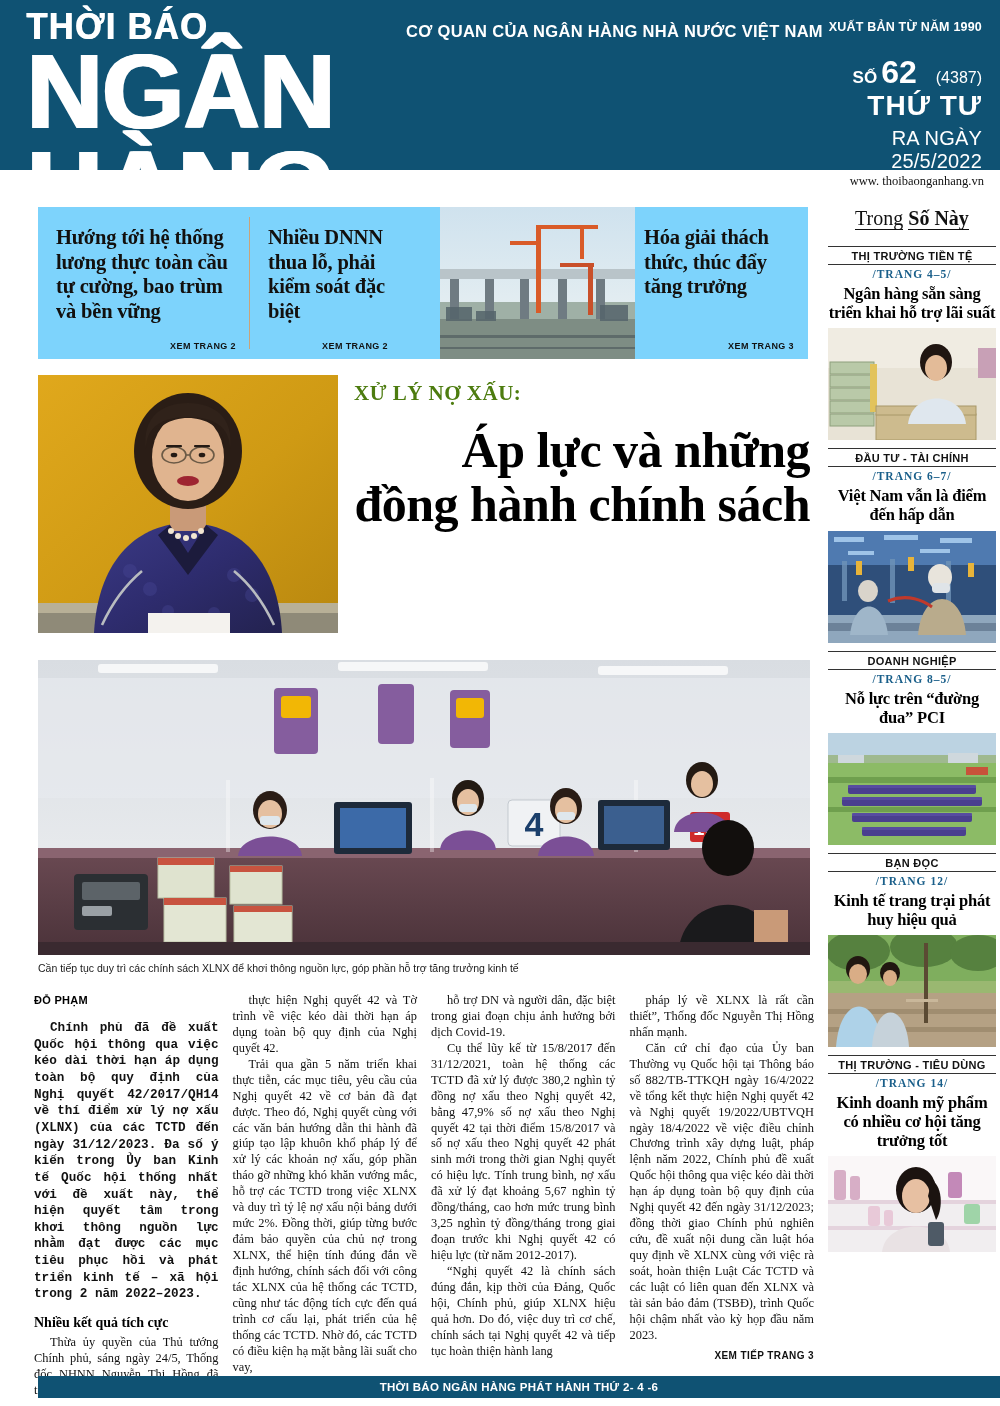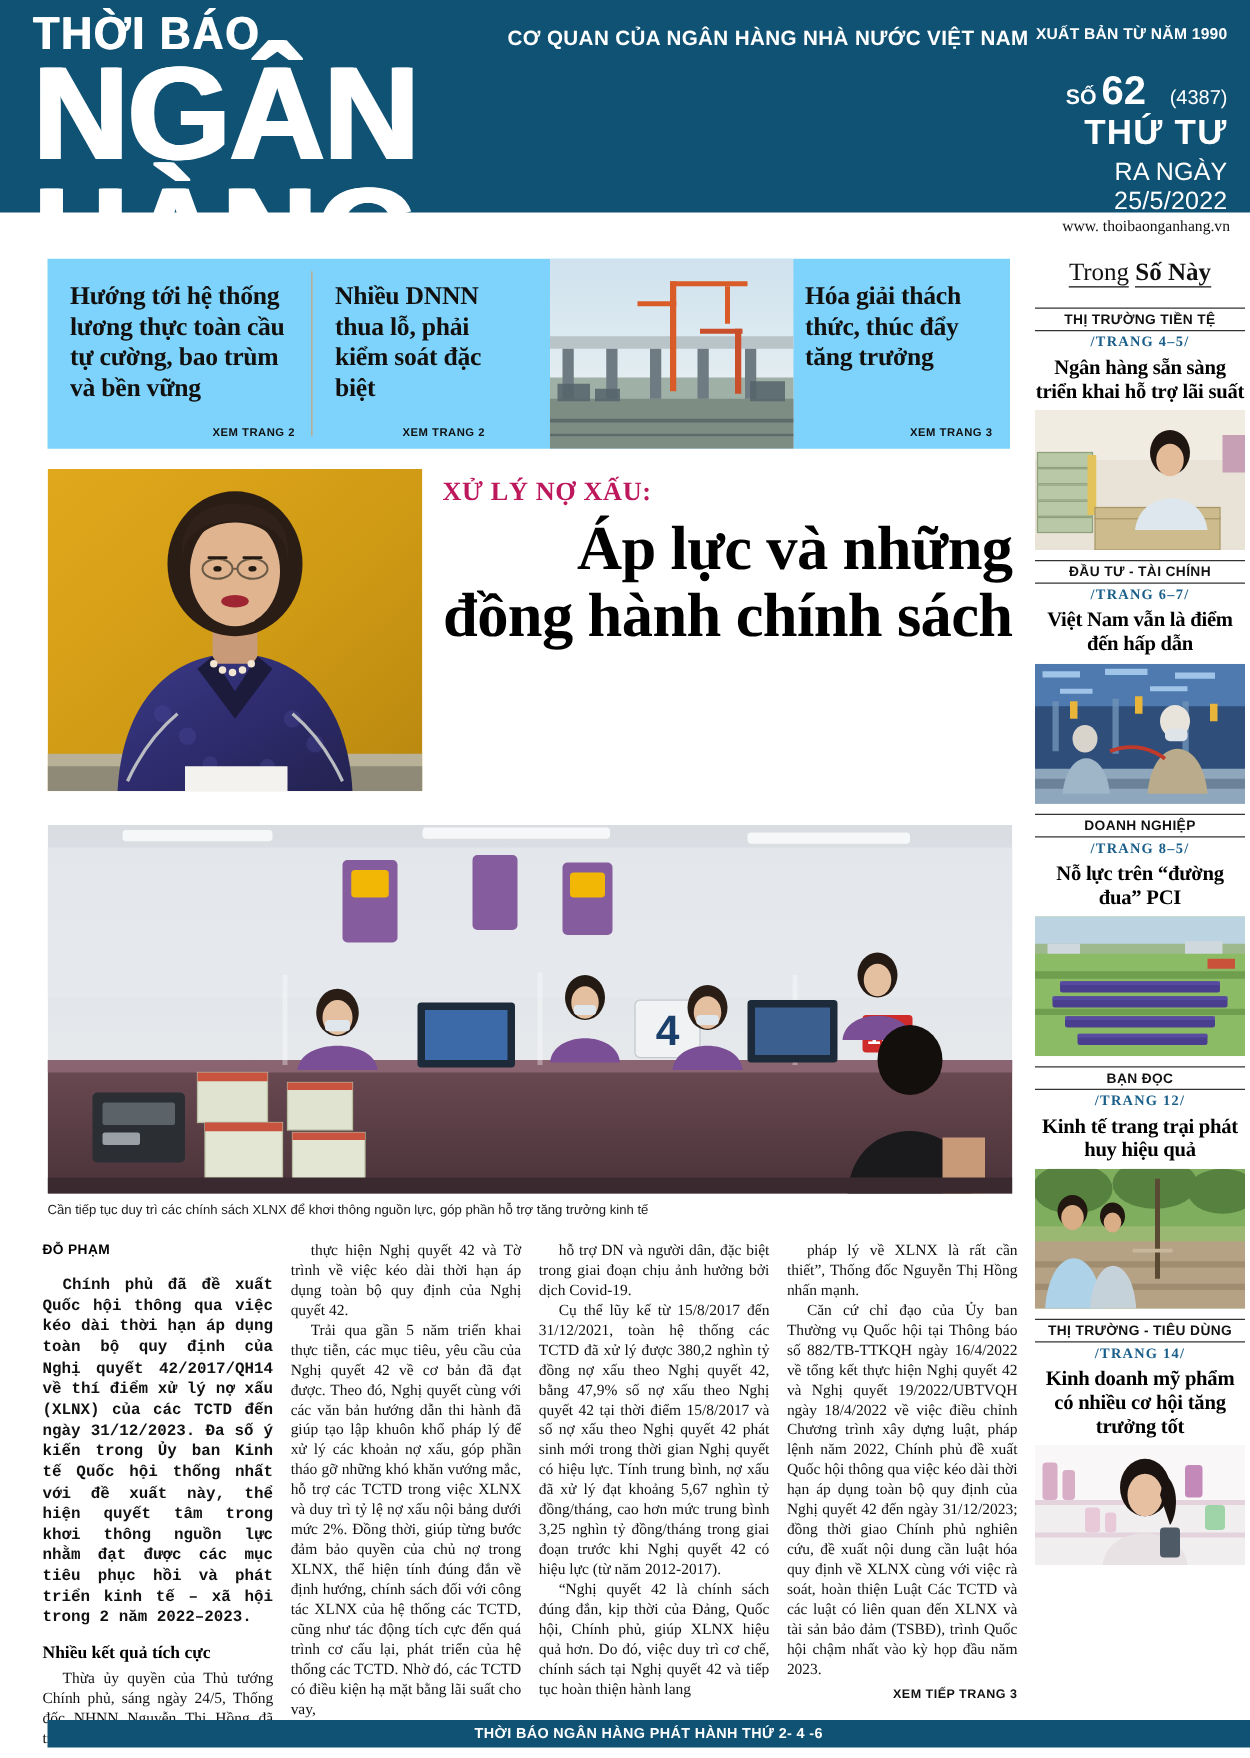--- a/index.html
+++ b/index.html
@@ -115,22 +115,22 @@
 
   
   .lead-wrap { position: absolute; left: 38px; top: 375px; width: 772px; }
   .lead-top { display: flex; gap: 16px; }
   .lead-photo {
     width: 300px; height: 258px; flex: 0 0 300px; position: relative; overflow: hidden;
   }
   .lead-head { flex: 1; padding-top: 6px; }
   .kicker {
     font-family: "Liberation Serif", serif;
-    font-weight: 700; font-size: 21px; letter-spacing: 0.5px; color:#be185d;
-    margin-bottom: 6px;
+    font-weight: 700; font-size: 21px; letter-spacing: 0.5px; color:#4d7c0f;
+    margin-bottom: 18px;
   }
   .headline {
     font-family: "Liberation Serif", serif;
     font-weight: 700;
     font-size: 50px;
     line-height: 1.07;
     color: #000;
     text-align: right;
     letter-spacing: -0.5px;
   }

